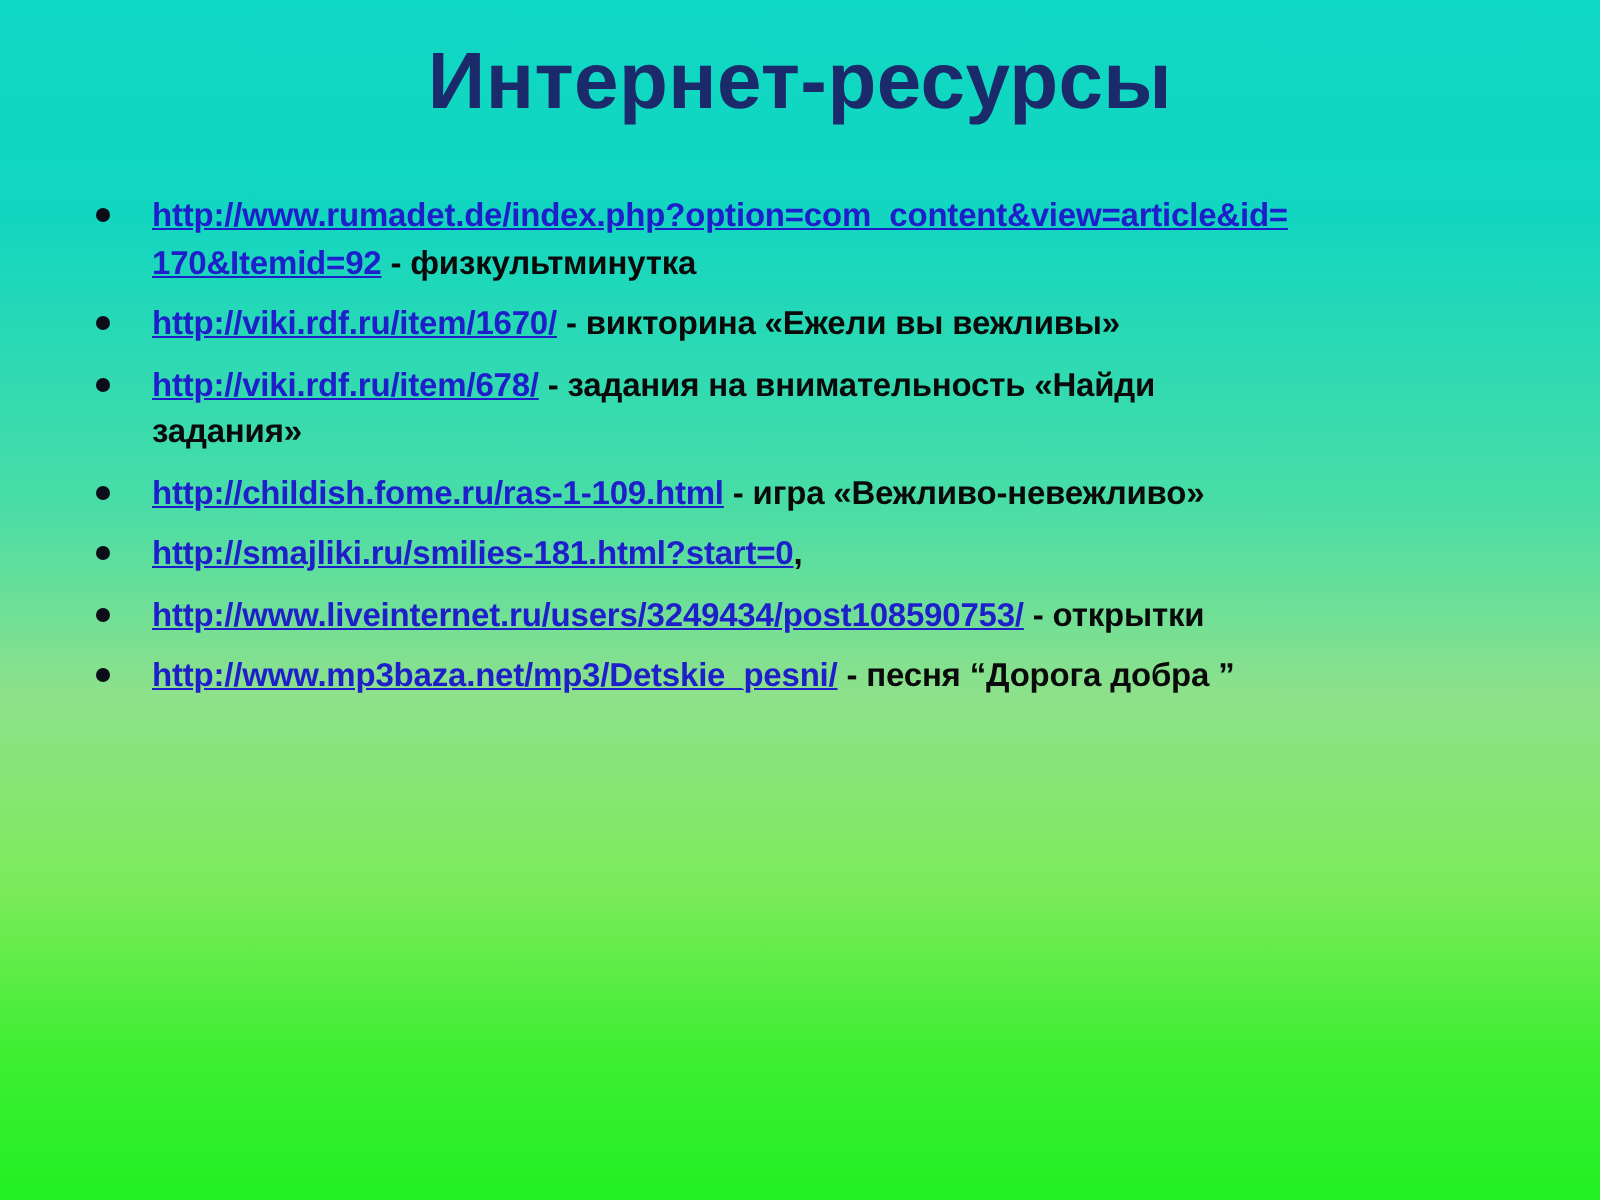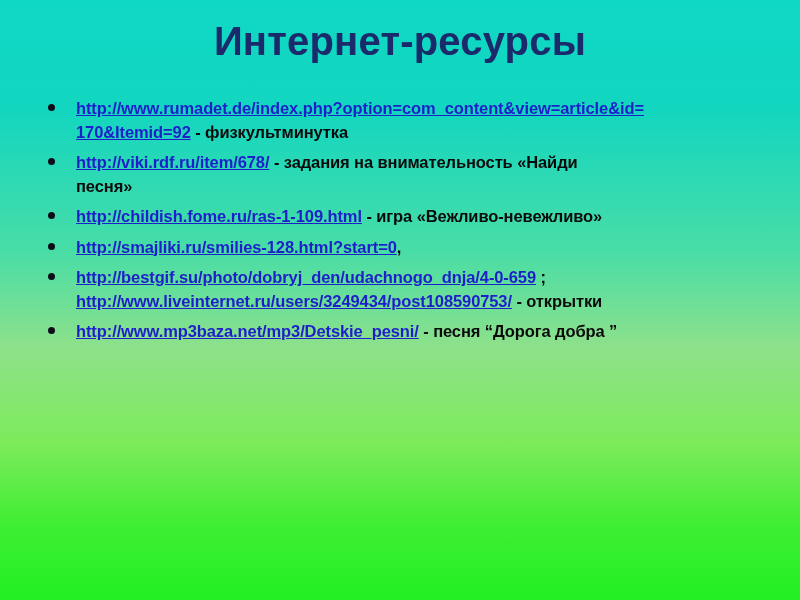--- a/index.html
+++ b/index.html
@@ -95,40 +95,45 @@
       <div class="bullet-row">
         <span class="marker"></span>
         <span class="bullet-text">
           <span class="ln"><a class="lnk" href="#">http://www.rumadet.de/index.php?option=com_content&amp;view=article&amp;id=</a></span>
           <span class="ln"><a class="lnk" href="#">170&amp;Itemid=92</a><span class="tail"> - физкультминутка</span></span>
         </span>
       </div>
       <div class="bullet-row">
         <span class="marker"></span>
         <span class="bullet-text">
+          <span class="ln"><a class="lnk" href="#">http://viki.rdf.ru/item/1670/</a><span class="tail"> - викторина «Ежели вы вежливы»</span></span>
+        </span>
+      </div>
+      <div class="bullet-row">
+        <span class="marker"></span>
+        <span class="bullet-text">
           <span class="ln"><a class="lnk" href="#">http://viki.rdf.ru/item/678/</a><span class="tail"> - задания на внимательность «Найди</span></span>
-          <span class="ln"><span class="tail">песня»</span></span>
+          <span class="ln"><span class="tail">задания»</span></span>
         </span>
       </div>
       <div class="bullet-row">
         <span class="marker"></span>
         <span class="bullet-text">
           <span class="ln"><a class="lnk" href="#">http://childish.fome.ru/ras-1-109.html</a><span class="tail"> - игра «Вежливо-невежливо»</span></span>
         </span>
       </div>
       <div class="bullet-row">
         <span class="marker"></span>
         <span class="bullet-text">
-          <span class="ln"><a class="lnk" href="#">http://smajliki.ru/smilies-128.html?start=0</a><span class="tail">,</span></span>
+          <span class="ln"><a class="lnk" href="#">http://smajliki.ru/smilies-181.html?start=0</a><span class="tail">,</span></span>
         </span>
       </div>
       <div class="bullet-row">
         <span class="marker"></span>
         <span class="bullet-text">
-          <span class="ln"><a class="lnk" href="#">http://bestgif.su/photo/dobryj_den/udachnogo_dnja/4-0-659</a><span class="tail"> ;</span></span>
           <span class="ln"><a class="lnk" href="#">http://www.liveinternet.ru/users/3249434/post108590753/</a><span class="tail"> - открытки</span></span>
         </span>
       </div>
       <div class="bullet-row">
         <span class="marker"></span>
         <span class="bullet-text">
           <span class="ln"><a class="lnk" href="#">http://www.mp3baza.net/mp3/Detskie_pesni/</a><span class="tail"> -  песня “Дорога добра ”</span></span>
         </span>
       </div>
     </div>

